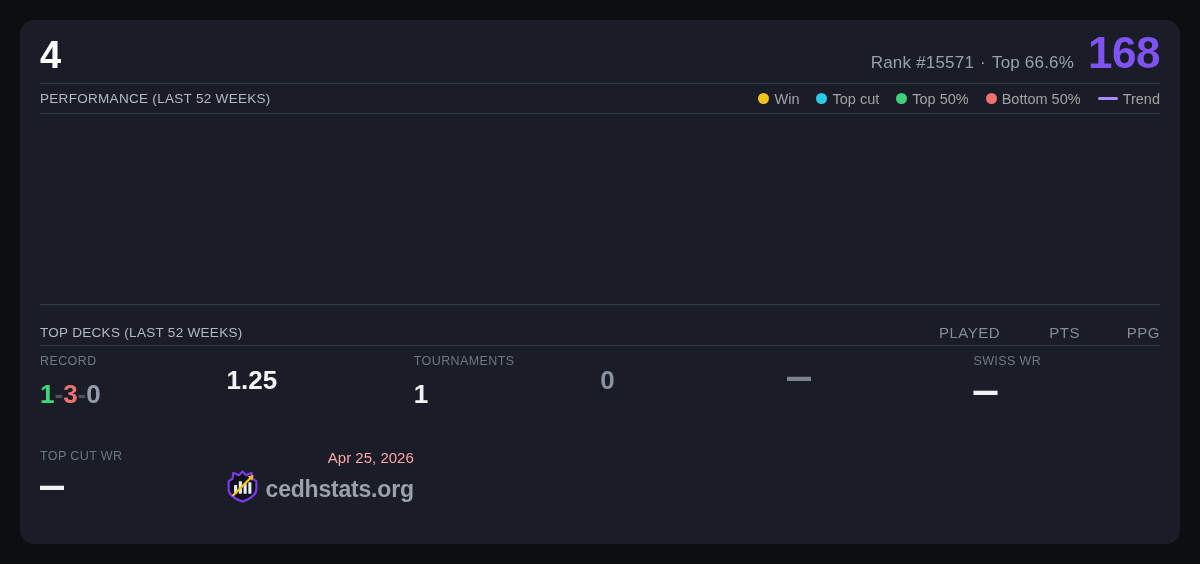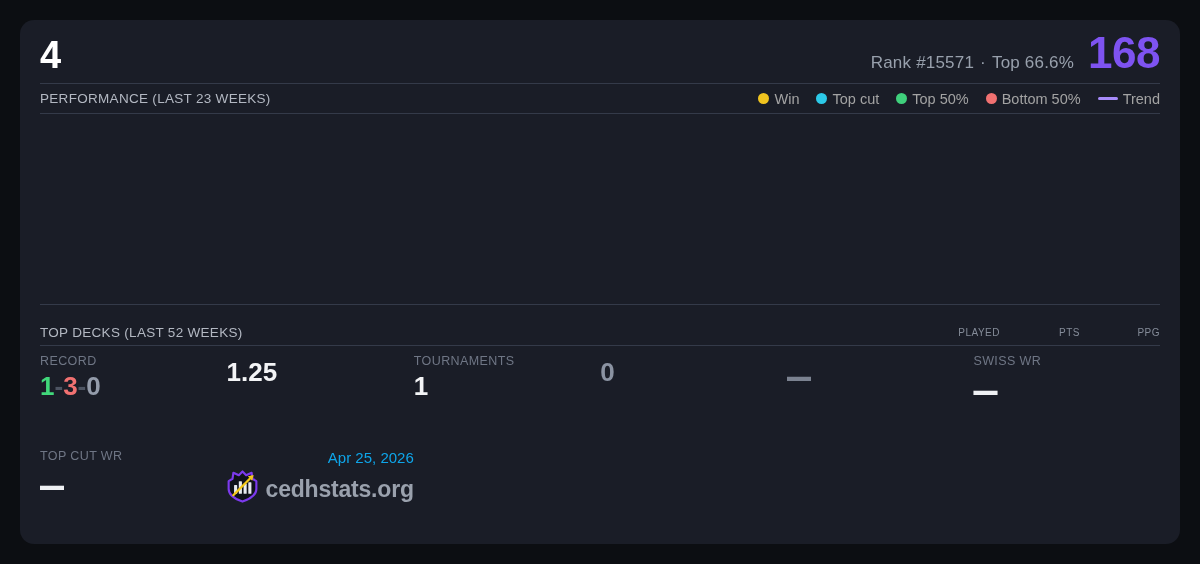--- a/index.html
+++ b/index.html
@@ -35,59 +35,59 @@
   .legend-item { display:flex; align-items:center; gap:5px;
                  font-size:14.5px; color:#a3a3a3; }
   .dot { width:11px; height:11px; border-radius:50%; display:inline-block; }
   .trend-line { width:20px; height:3px; border-radius:2px; display:inline-block; }
 
   .chart-area { flex:1; }
 
   
   .decks-row { height:26px;margin-top:14px; }
   .deck-cols { display:flex; }
-  .deck-col { width:80px; text-align:right; font-size:10px; color:#858c99;
+  .deck-col { width:80px; text-align:right; font-size:15px; color:#858c99;
               letter-spacing:.5px; }
 
   
   .stats-grid { display:grid; grid-template-columns:repeat(6,1fr);
                 padding-top:8px; flex:1; }
   .stat-cell.r1 { height:53px; }
   .stat-label { font-size:12.5px; color:#6f7685; letter-spacing:.4px; }
-  .stat-value { font-size:26px; font-weight:700; color:#f3f4f6; margin-top:4px;
+  .stat-value { font-size:26px; font-weight:700; color:#f3f4f6; margin-top:12px;
                 line-height:1.1; }
   .stat-value.muted { color:#8b93a2; }
   .rec-sep { color:#4d5462; }
   .dash { display:inline-block; transform:scaleY(1.8); transform-origin:center;
           font-weight:800; font-size:24px; line-height:1.2; margin-top:8px; }
   .dash.gray { color:#7b8290; }
   .dash.white { color:#eef0f3; }
 
   
   .brand-cell { display:flex; flex-direction:column; align-items:flex-end; }
-  .date-text { font-size:15px; color:#0ea5e9; }
+  .date-text { font-size:15px; color:#fca5a5; }
   .brand-row { display:flex; align-items:flex-end; gap:8px; margin-top:4px; }
   .brand-text { font-size:23px; font-weight:700; color:#9aa1ad; letter-spacing:-.2px; }
 </style>
 </head>
 <body>
 
 <div class="card">
 
   <div class="header">
     <div class="big-number">4</div>
     <div class="header-right">
       <span class="rank-text"><span>Rank #15571</span><span class="dot-sep">·</span><span>Top 66.6%</span></span>
       <span class="points">168</span>
     </div>
   </div>
   <div class="divider"></div>
 
   <div class="section-row">
-    <span class="section-title">PERFORMANCE (LAST 23 WEEKS)</span>
+    <span class="section-title">PERFORMANCE (LAST 52 WEEKS)</span>
     <div class="legend">
       <span class="legend-item">
         <i class="dot" style="background: rgb(240, 196, 31);"></i>
         <span>Win</span>
       </span>
       <span class="legend-item">
         <i class="dot" style="background: rgb(44, 201, 232);"></i>
         <span>Top cut</span>
       </span>
       <span class="legend-item">

